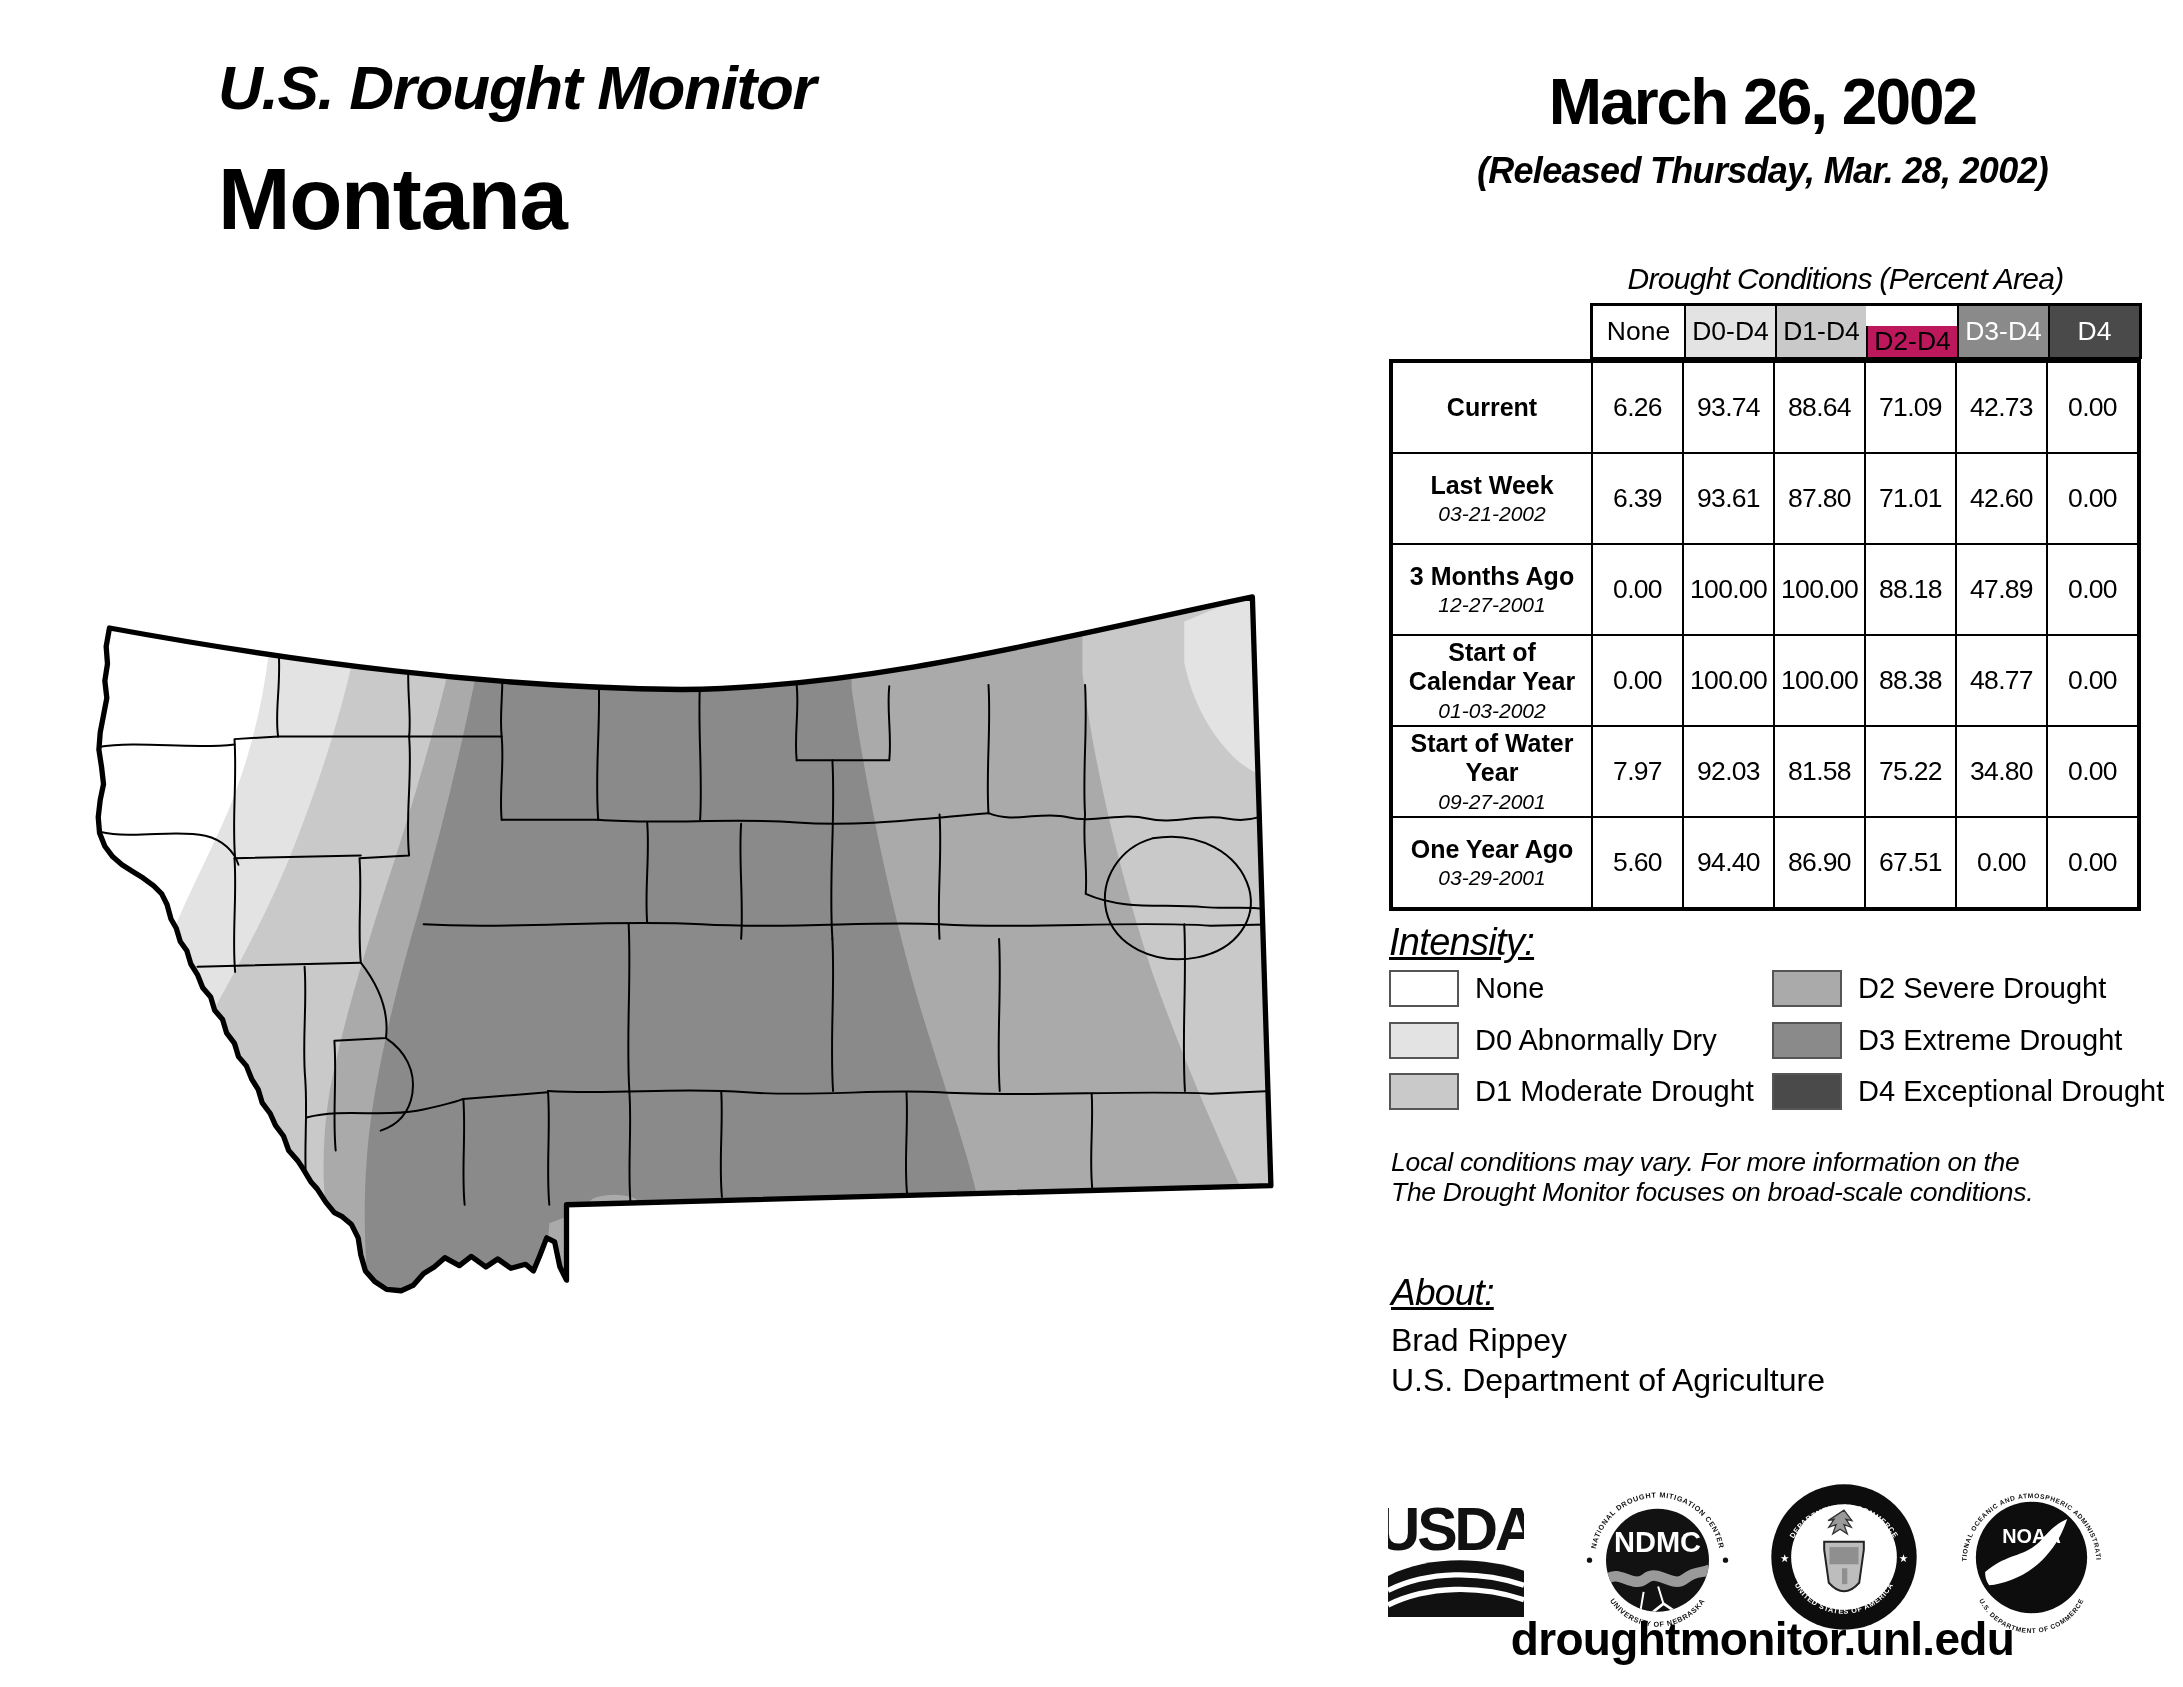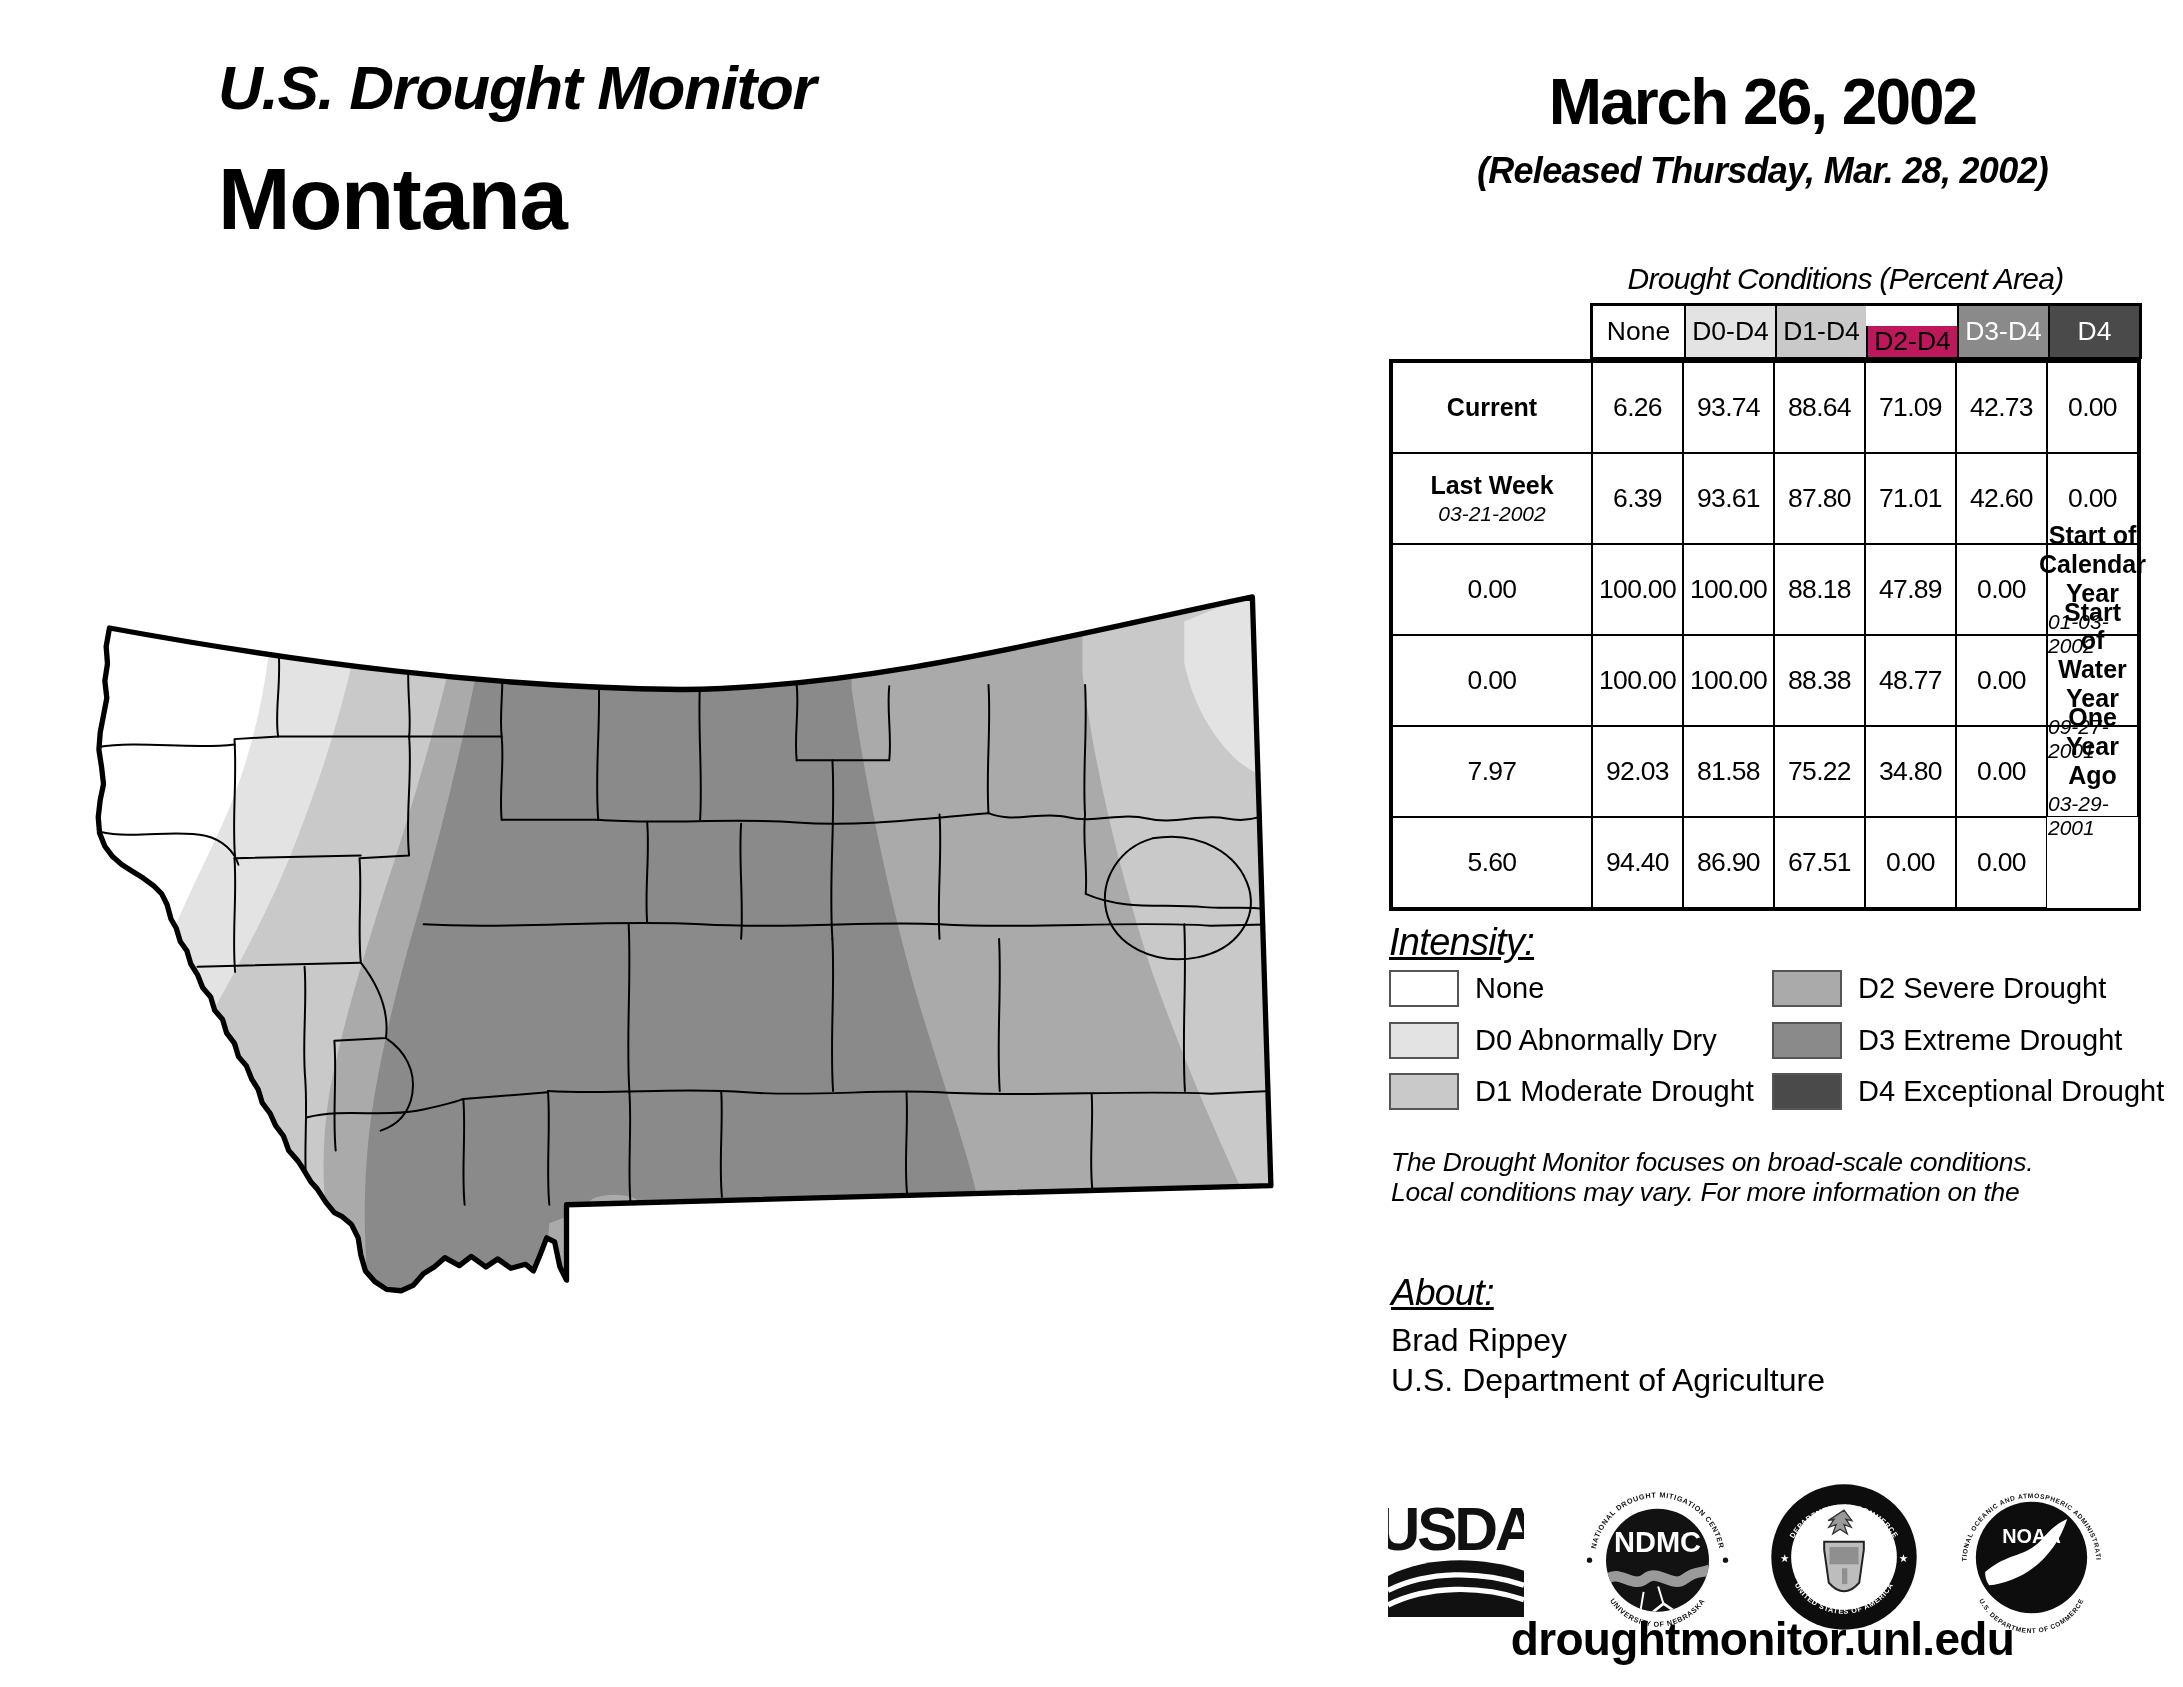--- a/index.html
+++ b/index.html
@@ -175,20 +175,24 @@
     <span class="rlabel">Last Week</span>
     <span class="rdate">03-21-2002</span>
   </div>
   <div class="cell vcell">6.39</div>
   <div class="cell vcell">93.61</div>
   <div class="cell vcell">87.80</div>
   <div class="cell vcell">71.01</div>
   <div class="cell vcell">42.60</div>
   <div class="cell vcell">0.00</div>
 
+  <div class="cell">
+    <span class="rlabel">3 Months Ago</span>
+    <span class="rdate">12-27-2001</span>
+  </div>
   <div class="cell vcell">0.00</div>
   <div class="cell vcell">100.00</div>
   <div class="cell vcell">100.00</div>
   <div class="cell vcell">88.18</div>
   <div class="cell vcell">47.89</div>
   <div class="cell vcell">0.00</div>
 
   <div class="cell">
     <span class="rlabel">Start of Calendar Year</span>
     <span class="rdate">01-03-2002</span>
@@ -244,22 +248,22 @@
 <div class="legend-item" style="left:1772px; top:1022px;">
   <span class="swatch" style="background-color: rgb(138, 138, 138);"></span>
   <span class="legend-label">D3 Extreme Drought</span>
 </div>
 <div class="legend-item" style="left:1772px; top:1073px;">
   <span class="swatch" style="background-color: rgb(74, 74, 74);"></span>
   <span class="legend-label">D4 Exceptional Drought</span>
 </div>
 
 <div class="abs disclaimer">
+  <div>Local conditions may vary. For more information on the</div>
   <div>The Drought Monitor focuses on broad-scale conditions.</div>
-  <div>Local conditions may vary. For more information on the</div>
 </div>
 
 <div class="abs author-heading">About:</div>
 <div class="abs author-name">Brad Rippey</div>
 <div class="abs author-org">U.S. Department of Agriculture</div>
 
 <svg class="abs" style="left:1388px; top:1494px;" width="136" height="123" viewBox="0 0 206 186">
   <rect x="0" y="0" width="206" height="186" fill="#ffffff"></rect>
   <text x="103" y="84" text-anchor="middle" font-size="92" font-weight="bold" font-family="DejaVu Serif, Liberation Serif, serif" letter-spacing="-5" fill="#111">USDA</text>
   <path d="M0,124 C60,94 140,94 206,116 L206,186 L0,186 Z" fill="#111"></path>

